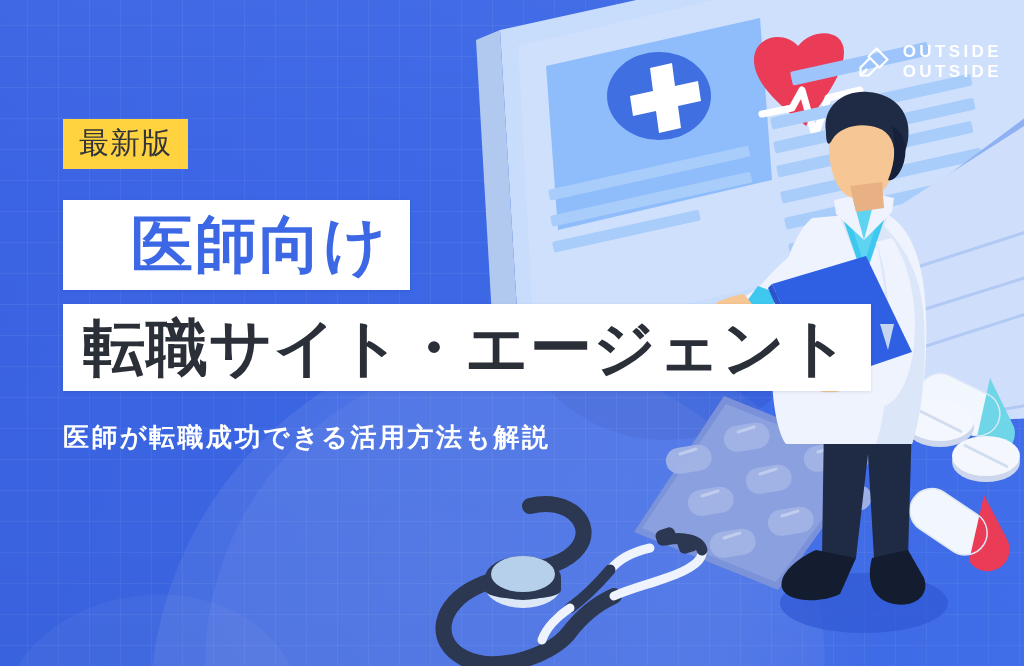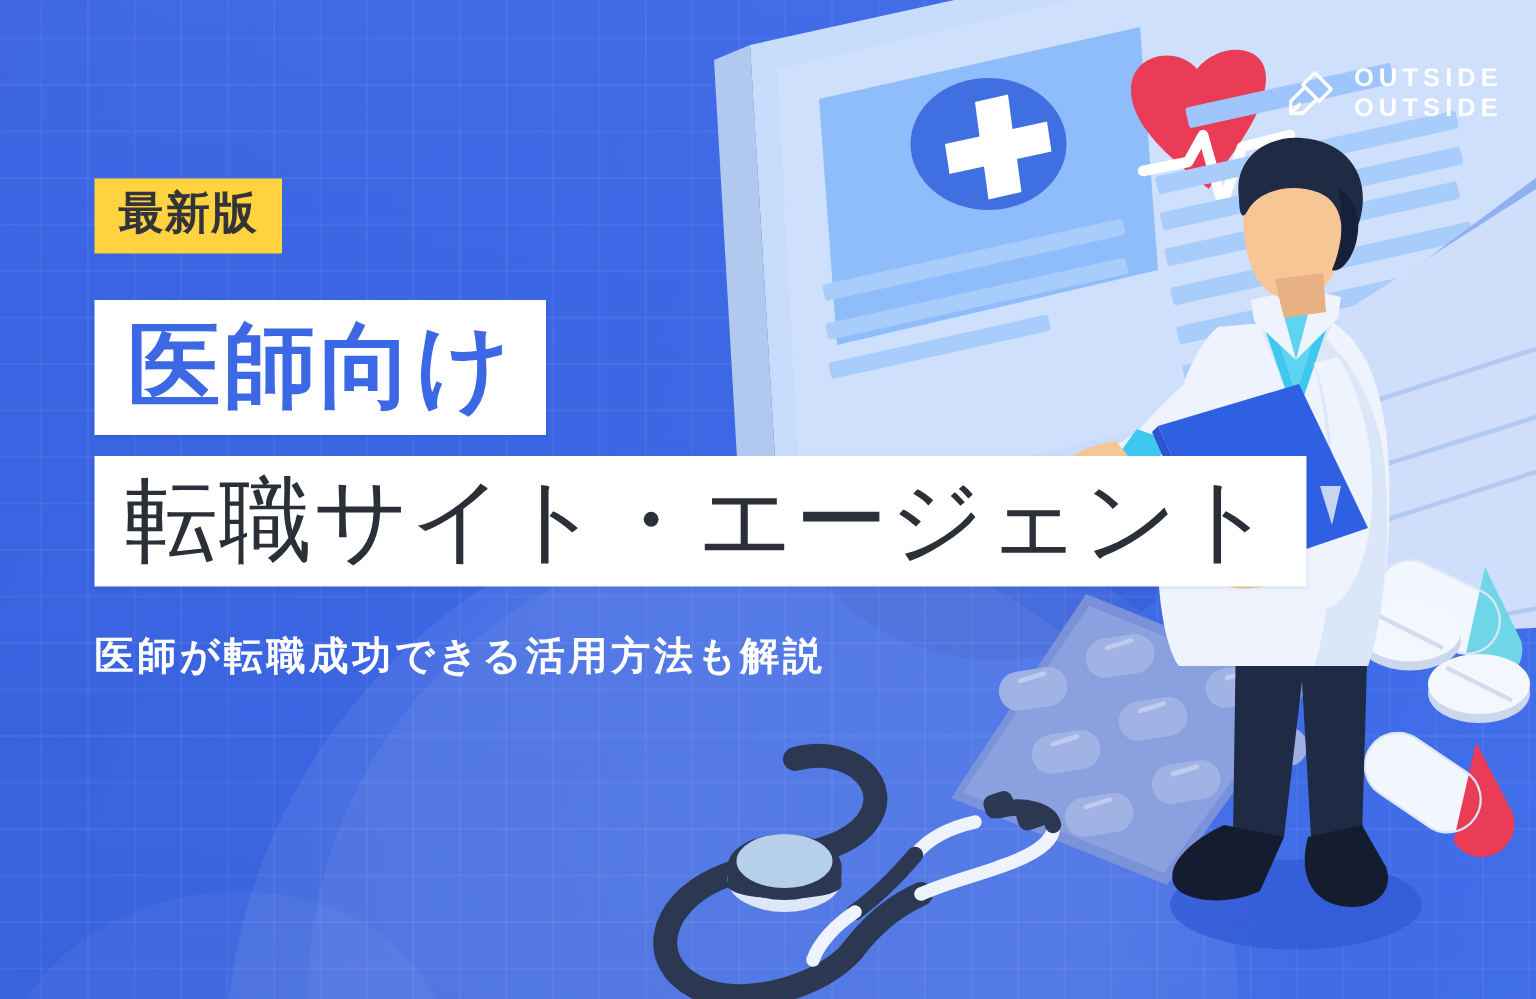--- a/index.html
+++ b/index.html
@@ -57,35 +57,35 @@
   .logo-icon{ width:34px; height:34px; display:block; }
   .logo-words{ display:flex; flex-direction:column; line-height:1.18; }
   .logo-words span{
     color:#fff; font-weight:bold; font-size:17px; letter-spacing:3.4px;
   }
 
   
   .badge{
     position:absolute; left:63px; top:119px; z-index:35;
     background:#ffd23f; color:#32343a;
-    padding:9px 16px 11px; font-size:30px; font-weight:bold;
+    padding:9px 16px 11px; font-size:30px; font-weight:normal;
     letter-spacing:1px; line-height:1;
   }
   .title-box{
     position:absolute; background:#fff; z-index:35;
     display:flex; align-items:center;
     box-shadow:0 1px 3px rgba(10,24,80,.10);
   }
   .title-box-1{ left:63px; top:200px; height:90px; padding:0 22px; }
   .title-box-1 span{
-    color:#3c68e6; font-size:62px; font-weight:bold; letter-spacing:2px; line-height:1;
+    color:#3c68e6; font-size:62px; font-weight:bold; letter-spacing:2px; line-height:1;margin-left:46px;
   }
   .title-box-2{ left:63px; top:304px; height:87px; padding:0 20px; }
   .title-box-2 span{
-    color:#2b2f38; font-size:62px; font-weight:normal; letter-spacing:1px; line-height:1;
+    color:#2b2f38; font-size:62px; font-weight:bold; letter-spacing:1px; line-height:1;
   }
   .subtitle{
     position:absolute; left:63px; top:420px; z-index:35;
     color:#ffffff; font-size:26px; font-weight:bold; letter-spacing:2.5px;
   }
 
   
   .illus{ position:absolute; inset:0; z-index:20; }
   .illus svg{ position:absolute; }
 </style>

